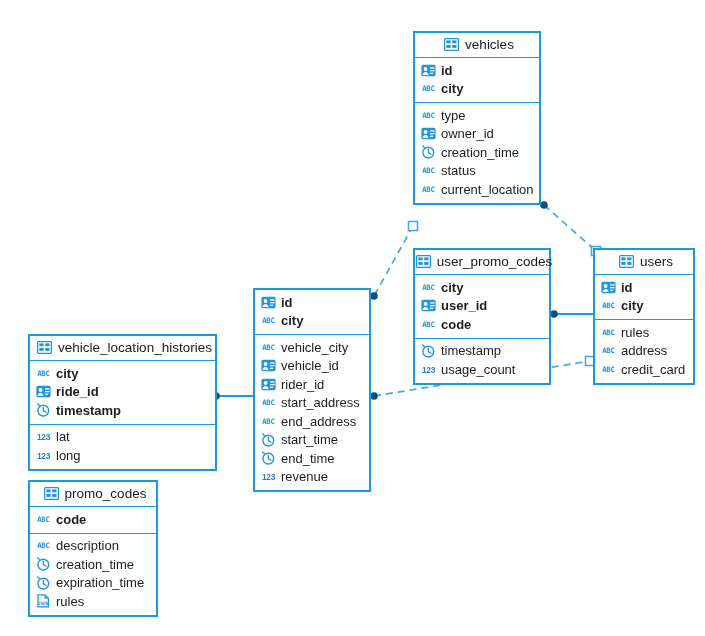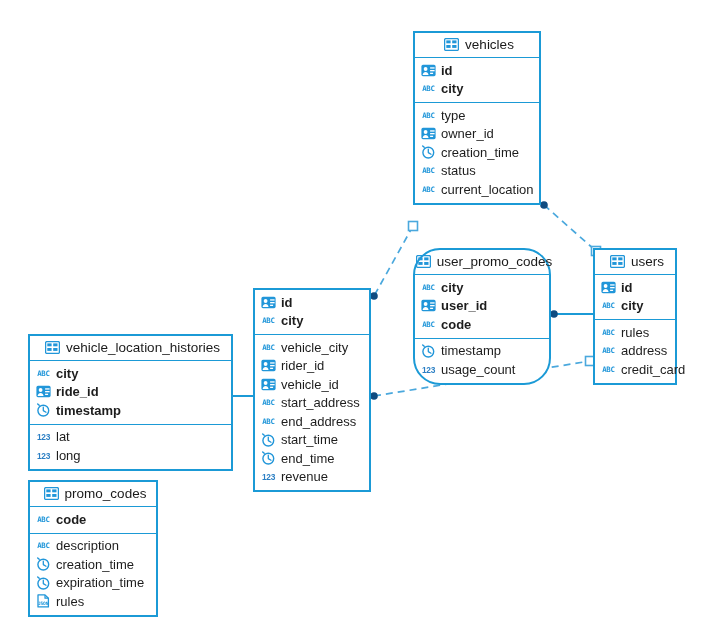--- a/index.html
+++ b/index.html
@@ -152,21 +152,21 @@
           <div class="col-row">
             <span class="ico">
               <svg width="15" height="13" viewBox="0 0 15 13">
         <text x="7.5" y="9.4" font-family="DejaVu Sans Mono, monospace" font-size="7.4" font-weight="bold" fill="#2196d9" text-anchor="middle" letter-spacing="-0.2">ABC</text>
       </svg>
             </span>
             <span class="col-name">current_location</span>
           </div>
         </div>
       </div>
-      <div class="table-node" style="left: 413px; top: 248px; width: 138px; border-radius: 27px;">
+      <div class="table-node" style="left: 413px; top: 248px; width: 138px;">
         <div class="tbl-header">
           <span class="ico">
             <svg width="15" height="13" viewBox="0 0 15 13">
         <rect x="0.6" y="0.6" width="13.8" height="11.8" rx="1.2" fill="none" stroke="#2196d9" stroke-width="1.3"></rect>
         <rect x="2.3" y="2.4" width="4.3" height="2.9" fill="#2196d9"></rect>
         <rect x="8.2" y="2.4" width="4.3" height="2.9" fill="#2196d9"></rect>
         <rect x="2.3" y="7.0" width="4.3" height="2.9" fill="#2196d9"></rect>
         <rect x="8.2" y="7.0" width="4.3" height="2.9" fill="#2196d9"></rect>
       </svg>
           </span>
@@ -217,21 +217,21 @@
           <div class="col-row">
             <span class="ico">
               <svg width="15" height="13" viewBox="0 0 15 13">
         <text x="7.5" y="9.8" font-family="Liberation Sans, sans-serif" font-size="8.4" font-weight="bold" fill="#2b7fc4" text-anchor="middle" letter-spacing="-0.3">123</text>
       </svg>
             </span>
             <span class="col-name">usage_count</span>
           </div>
         </div>
       </div>
-      <div class="table-node" style="left: 593px; top: 248px; width: 84px;">
+      <div class="table-node" style="left: 593px; top: 248px; width: 102px;">
         <div class="tbl-header">
           <span class="ico">
             <svg width="15" height="13" viewBox="0 0 15 13">
         <rect x="0.6" y="0.6" width="13.8" height="11.8" rx="1.2" fill="none" stroke="#2196d9" stroke-width="1.3"></rect>
         <rect x="2.3" y="2.4" width="4.3" height="2.9" fill="#2196d9"></rect>
         <rect x="8.2" y="2.4" width="4.3" height="2.9" fill="#2196d9"></rect>
         <rect x="2.3" y="7.0" width="4.3" height="2.9" fill="#2196d9"></rect>
         <rect x="8.2" y="7.0" width="4.3" height="2.9" fill="#2196d9"></rect>
       </svg>
           </span>
@@ -324,38 +324,38 @@
             <span class="ico">
               <svg width="15" height="13" viewBox="0 0 15 13">
         <rect x="0.4" y="0.8" width="14.2" height="11.4" rx="1.6" fill="#2196d9"></rect>
         <circle cx="4.6" cy="5.0" r="1.9" fill="#fff"></circle>
         <path d="M1.6 11.1c0.3-2.1 1.6-3.1 3.0-3.1s2.7 1.0 3.0 3.1z" fill="#fff"></path>
         <rect x="9.1" y="3.3" width="4.5" height="1.3" fill="#fff"></rect>
         <rect x="9.1" y="6.0" width="4.5" height="1.3" fill="#fff"></rect>
         <rect x="9.1" y="8.7" width="3.0" height="1.3" fill="#fff"></rect>
       </svg>
             </span>
+            <span class="col-name">vehicle_id</span>
+          </div>
+          <div class="col-row">
+            <span class="ico">
+              <svg width="15" height="13" viewBox="0 0 15 13">
+        <rect x="0.4" y="0.8" width="14.2" height="11.4" rx="1.6" fill="#2196d9"></rect>
+        <circle cx="4.6" cy="5.0" r="1.9" fill="#fff"></circle>
+        <path d="M1.6 11.1c0.3-2.1 1.6-3.1 3.0-3.1s2.7 1.0 3.0 3.1z" fill="#fff"></path>
+        <rect x="9.1" y="3.3" width="4.5" height="1.3" fill="#fff"></rect>
+        <rect x="9.1" y="6.0" width="4.5" height="1.3" fill="#fff"></rect>
+        <rect x="9.1" y="8.7" width="3.0" height="1.3" fill="#fff"></rect>
+      </svg>
+            </span>
             <span class="col-name">rider_id</span>
           </div>
           <div class="col-row">
             <span class="ico">
               <svg width="15" height="13" viewBox="0 0 15 13">
-        <rect x="0.4" y="0.8" width="14.2" height="11.4" rx="1.6" fill="#2196d9"></rect>
-        <circle cx="4.6" cy="5.0" r="1.9" fill="#fff"></circle>
-        <path d="M1.6 11.1c0.3-2.1 1.6-3.1 3.0-3.1s2.7 1.0 3.0 3.1z" fill="#fff"></path>
-        <rect x="9.1" y="3.3" width="4.5" height="1.3" fill="#fff"></rect>
-        <rect x="9.1" y="6.0" width="4.5" height="1.3" fill="#fff"></rect>
-        <rect x="9.1" y="8.7" width="3.0" height="1.3" fill="#fff"></rect>
-      </svg>
-            </span>
-            <span class="col-name">vehicle_id</span>
-          </div>
-          <div class="col-row">
-            <span class="ico">
-              <svg width="15" height="13" viewBox="0 0 15 13">
         <text x="7.5" y="9.4" font-family="DejaVu Sans Mono, monospace" font-size="7.4" font-weight="bold" fill="#2196d9" text-anchor="middle" letter-spacing="-0.2">ABC</text>
       </svg>
             </span>
             <span class="col-name">start_address</span>
           </div>
           <div class="col-row">
             <span class="ico">
               <svg width="15" height="13" viewBox="0 0 15 13">
         <text x="7.5" y="9.4" font-family="DejaVu Sans Mono, monospace" font-size="7.4" font-weight="bold" fill="#2196d9" text-anchor="middle" letter-spacing="-0.2">ABC</text>
       </svg>
@@ -385,21 +385,21 @@
           <div class="col-row">
             <span class="ico">
               <svg width="15" height="13" viewBox="0 0 15 13">
         <text x="7.5" y="9.8" font-family="Liberation Sans, sans-serif" font-size="8.4" font-weight="bold" fill="#2b7fc4" text-anchor="middle" letter-spacing="-0.3">123</text>
       </svg>
             </span>
             <span class="col-name">revenue</span>
           </div>
         </div>
       </div>
-      <div class="table-node" style="left: 28px; top: 334px; width: 205px;">
+      <div class="table-node" style="left: 28px; top: 334px; width: 189px;">
         <div class="tbl-header">
           <span class="ico">
             <svg width="15" height="13" viewBox="0 0 15 13">
         <rect x="0.6" y="0.6" width="13.8" height="11.8" rx="1.2" fill="none" stroke="#2196d9" stroke-width="1.3"></rect>
         <rect x="2.3" y="2.4" width="4.3" height="2.9" fill="#2196d9"></rect>
         <rect x="8.2" y="2.4" width="4.3" height="2.9" fill="#2196d9"></rect>
         <rect x="2.3" y="7.0" width="4.3" height="2.9" fill="#2196d9"></rect>
         <rect x="8.2" y="7.0" width="4.3" height="2.9" fill="#2196d9"></rect>
       </svg>
           </span>

